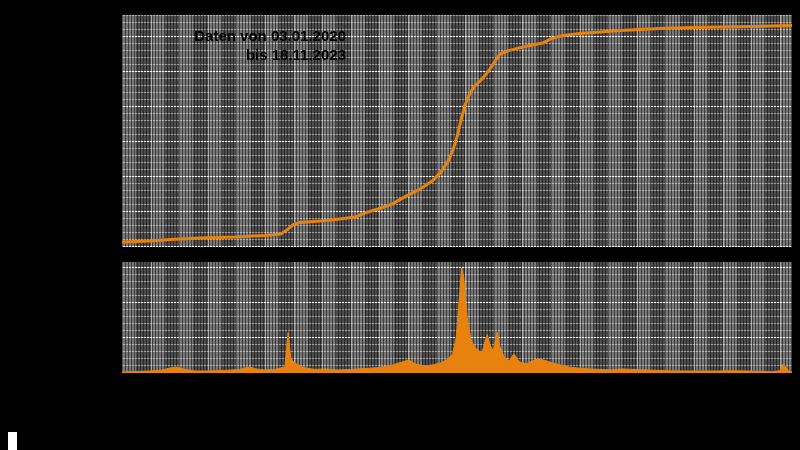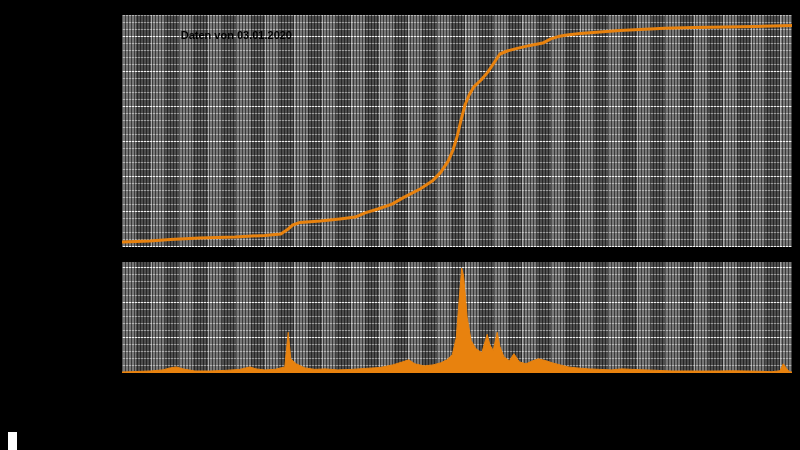--- a/index.html
+++ b/index.html
@@ -14,37 +14,38 @@
       repeating-linear-gradient(90deg, rgba(0,0,0,.52) 0 1px, transparent 1px 3px),
       repeating-linear-gradient(0deg, rgba(255,255,255,.45) 0 1px, transparent 1px 7px),
       repeating-linear-gradient(0deg, rgba(255,255,255,.85) 0 1px, transparent 1px 35px),
       repeating-linear-gradient(90deg, rgba(255,255,255,.35) 0 1px, transparent 1px 28.6px),
       repeating-linear-gradient(90deg, rgba(255,255,255,.07) 0 14.3px, rgba(0,0,0,.30) 14.3px 28.6px);
   }
   .panel-top{top:15px;height:232px;border-bottom:2px solid #000;}
   .panel-bottom{top:262px;height:111px;border-bottom:3px solid #000;}
   .panel svg{position:absolute;left:0;top:0;width:100%;height:100%;display:block;}
   .annotation{
-    position:absolute;left:20px;top:11px;width:150px;
-    text-align:right;color:#000;font-weight:bold;font-size:11px;line-height:19px;
+    position:absolute;left:20px;top:11px;width:204px;
+    text-align:right;color:#000;font-weight:bold;font-size:15px;line-height:19px;
     white-space:nowrap;
   }
   .cursor{position:absolute;left:8px;top:432px;width:9px;height:18px;background:#fff;}
 </style>
 </head>
 <body>
 
 <div class="screen">
 
   <div class="panel panel-top">
     <svg viewBox="0 0 670 232" preserveAspectRatio="none">
         <path d="M0.0,226.9 L28.1,226.0 L48.2,224.6 L77.7,223.0 L113.2,222.0 L142.7,220.4 L158.8,219.0 L164.8,215.1 L170.8,210.0 L178.2,207.4 L198.3,206.0 L217.8,203.9 L233.2,202.1 L243.2,197.9 L255.9,194.0 L270.0,189.1 L282.7,181.9 L298.1,174.0 L310.2,166.1 L318.9,157.1 L326.3,145.9 L331.0,135.0 L335.0,122.0 L339.0,105.1 L343.0,90.0 L347.1,80.0 L351.8,71.9 L359.1,65.0 L365.8,57.1 L371.9,48.0 L377.9,39.0 L385.2,36.0 L395.3,33.4 L408.0,30.4 L420.8,28.1 L428.8,23.9 L436.2,21.6 L444.9,20.0 L458.3,18.6 L477.7,16.9 L497.8,15.5 L517.9,14.4 L542.7,13.2 L572.9,12.5 L603.0,12.1 L633.1,11.4 L670.0,10.4" fill="none" stroke="#e8820e" stroke-width="3" stroke-linejoin="round" stroke-linecap="round"></path>
       </svg>
     <div class="annotation">
       <div>Daten von 03.01.2020</div>
+      <div>bis 18.11.2023</div>
     </div>
   </div>
 
   <div class="panel panel-bottom">
     <svg viewBox="0 0 670 111" preserveAspectRatio="none">
         <path d="M0.0,110.0 L28.1,109.0 L40.9,107.9 L48.2,105.9 L54.3,104.9 L61.0,106.9 L73.0,109.0 L87.8,109.0 L103.2,108.4 L117.9,107.4 L128.0,104.9 L134.0,106.9 L142.7,107.9 L152.8,107.4 L162.8,104.9 L166.2,70.3 L168.8,96.8 L174.2,101.8 L182.9,105.9 L193.0,107.4 L203.0,106.9 L215.7,107.9 L229.8,107.4 L243.9,106.4 L257.9,105.5 L270.7,102.9 L280.7,99.8 L286.8,97.8 L292.8,101.8 L302.2,103.9 L310.9,102.9 L318.9,100.8 L324.9,97.8 L330.3,92.7 L334.3,75.4 L337.0,39.7 L339.7,6.1 L341.7,14.2 L345.1,54.9 L349.1,78.4 L353.8,86.6 L359.8,90.7 L365.2,72.3 L367.8,82.5 L371.2,88.6 L375.2,70.3 L377.9,84.5 L381.9,94.7 L387.3,98.8 L391.9,91.7 L397.3,99.8 L404.0,101.8 L410.7,98.8 L416.7,96.8 L424.1,98.8 L430.1,100.8 L438.2,102.9 L446.2,104.9 L454.9,105.9 L466.3,106.9 L477.7,107.4 L489.8,107.9 L499.8,106.9 L509.9,107.4 L523.3,107.9 L536.0,108.4 L550.1,109.0 L566.1,109.0 L580.2,109.1 L596.3,109.0 L609.7,108.8 L623.8,109.0 L637.8,109.3 L649.9,109.7 L657.9,108.8 L661.3,101.8 L664.6,106.6 L667.3,109.7 L670.0,110.0 L670,111 L0,111 Z" fill="#e8820e" stroke="#e8820e" stroke-width="1"></path>
       </svg>
   </div>
 
   <div class="cursor"></div>

